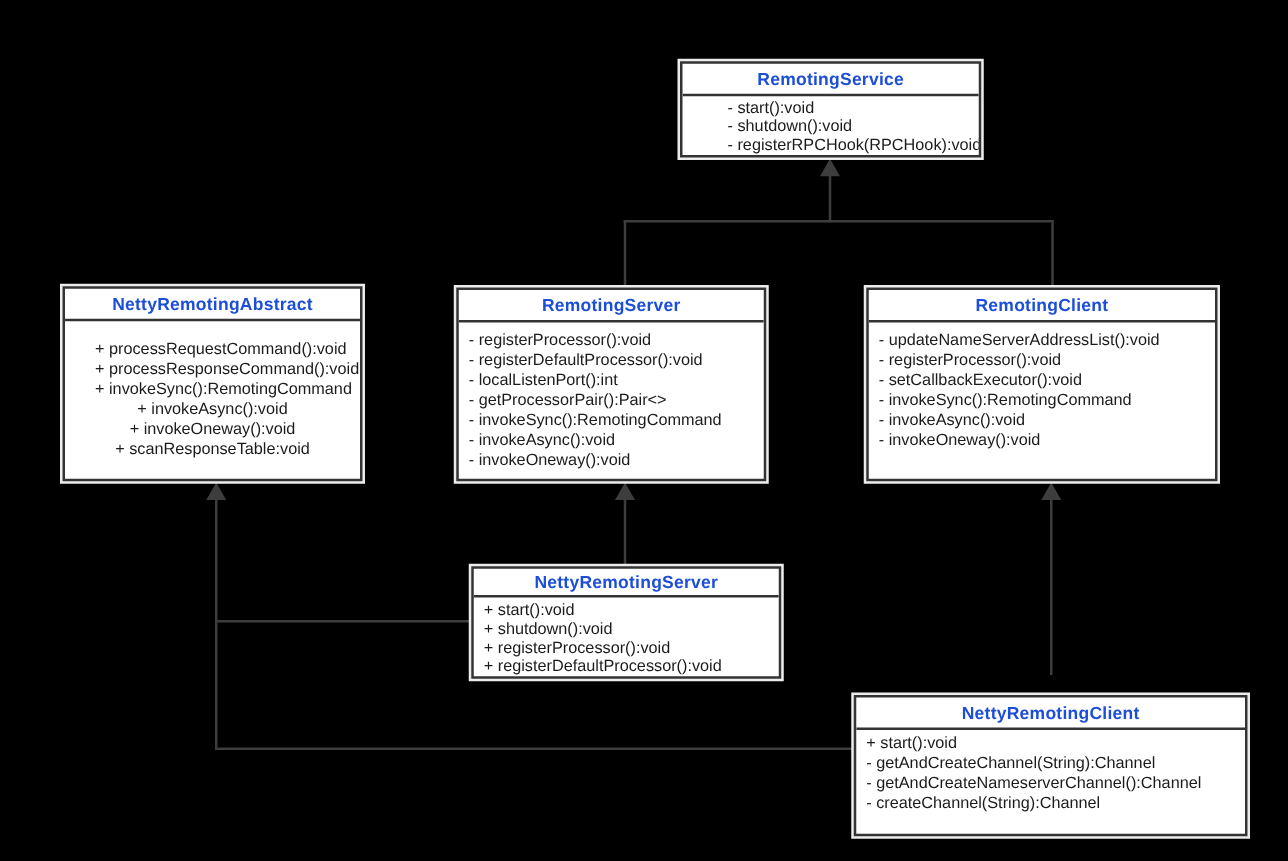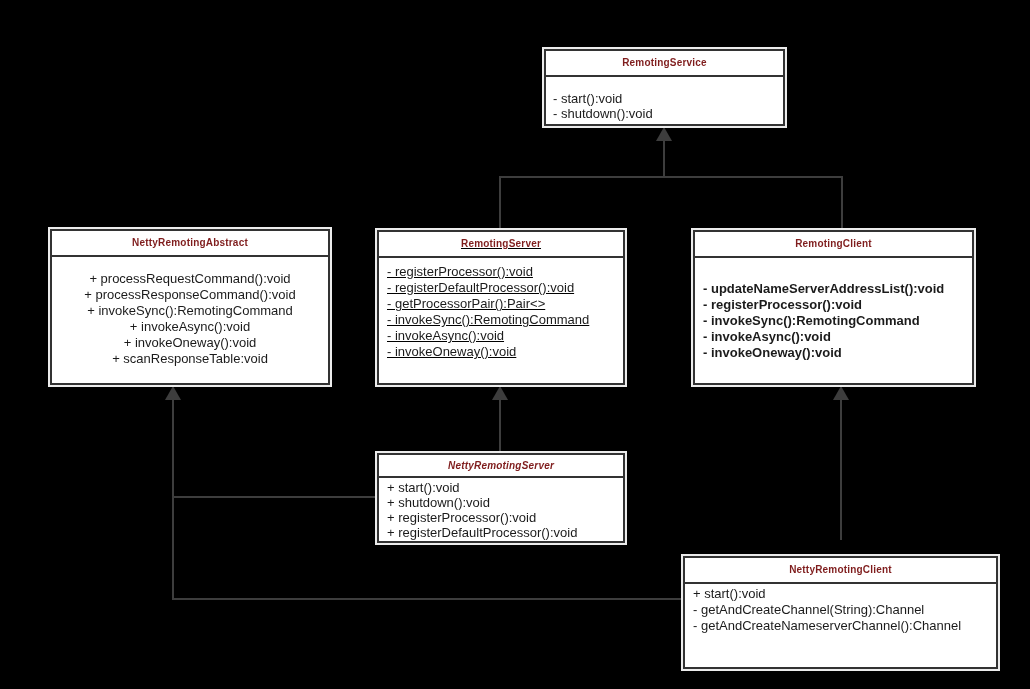--- a/index.html
+++ b/index.html
@@ -25,49 +25,49 @@
   
   .uml-class {
     position: absolute;
     background: var(--box-fill);
     border: 2px solid var(--box-border);
     box-shadow: 0 0 0 2px var(--box-halo);
     overflow: hidden;
   }
   .uml-title {
     font-weight: bold;
-    font-size: 10px;
+    font-size: 14px;
     line-height: 24px;
     text-align: center;
-    color: #7f1d1d;
+    color: #1d4ed8;
     border-bottom: 2px solid var(--box-border);
     letter-spacing: 0.2px;
     white-space: nowrap;
   }
   .uml-methods {
     font-size: 13px;
     color: var(--text);
     text-align: left;
   }
   .uml-method { white-space: pre; }
 
   #c-remoting-service        { left: 544px; top: 49px;  width: 241px; height: 77px; }
-  #c-remoting-service .uml-methods        { padding: 14px 7px;  line-height: 15px; }
+  #c-remoting-service .uml-methods        { padding: 1px 7px;  line-height: 15px; margin-left: 29px; }
 
-  #c-netty-remoting-abstract { left: 50px;  top: 229px; width: 280px; height: 156px; }
+  #c-netty-remoting-abstract { left: 50px;  top: 229px; width: 240px; height: 156px; }
   #c-netty-remoting-abstract .uml-methods { padding: 14px 24px; line-height: 16px; text-align: center; }
 
-  #c-remoting-server         { left: 377px; top: 230px; width: 248px; height: 155px; text-decoration: underline; }
+  #c-remoting-server         { left: 365px; top: 230px; width: 248px; height: 155px; }
   #c-remoting-server .uml-methods         { padding: 6px 8px;  line-height: 16px; }
 
   #c-remoting-client         { left: 693px; top: 230px; width: 281px; height: 155px; }
-  #c-remoting-client .uml-methods         { padding: 23px 8px;  line-height: 16px; font-weight: bold; }
+  #c-remoting-client .uml-methods         { padding: 6px 8px;  line-height: 16px; }
 
   #c-netty-remoting-server   { left: 377px; top: 453px; width: 248px; height: 90px; }
-  #c-netty-remoting-server .uml-title     { line-height: 21px; font-style: italic; }
+  #c-netty-remoting-server .uml-title     { line-height: 21px; }
   #c-netty-remoting-server .uml-methods   { padding: 2px 8px;  line-height: 15px; }
 
   #c-netty-remoting-client   { left: 683px; top: 540px; width: 315px; height: 113px; margin-top: 16px; }
   #c-netty-remoting-client .uml-methods   { padding: 2px 8px;  line-height: 16px; }
 
   
   .seg { position: absolute; background: var(--line); }
   .seg.h { height: 2px; }
   .seg.v { width: 2px; }
   .arrowhead {
@@ -140,32 +140,34 @@
         <div class="uml-method">+ invokeOneway():void</div>
         <div class="uml-method">+ scanResponseTable:void</div>
       </div>
   </div>
 
   <div class="uml-class" id="c-remoting-server">
     <div class="uml-title">RemotingServer</div>
     <div class="uml-methods">
         <div class="uml-method">- registerProcessor():void</div>
         <div class="uml-method">- registerDefaultProcessor():void</div>
+        <div class="uml-method">- localListenPort():int</div>
         <div class="uml-method">- getProcessorPair():Pair&lt;&gt;</div>
         <div class="uml-method">- invokeSync():RemotingCommand</div>
         <div class="uml-method">- invokeAsync():void</div>
         <div class="uml-method">- invokeOneway():void</div>
       </div>
   </div>
 
   <div class="uml-class" id="c-remoting-client">
     <div class="uml-title">RemotingClient</div>
     <div class="uml-methods">
         <div class="uml-method">- updateNameServerAddressList():void</div>
         <div class="uml-method">- registerProcessor():void</div>
+        <div class="uml-method">- setCallbackExecutor():void</div>
         <div class="uml-method">- invokeSync():RemotingCommand</div>
         <div class="uml-method">- invokeAsync():void</div>
         <div class="uml-method">- invokeOneway():void</div>
       </div>
   </div>
 
   <div class="uml-class" id="c-netty-remoting-server">
     <div class="uml-title">NettyRemotingServer</div>
     <div class="uml-methods">
         <div class="uml-method">+ start():void</div>
@@ -174,16 +176,17 @@
         <div class="uml-method">+ registerDefaultProcessor():void</div>
       </div>
   </div>
 
   <div class="uml-class" id="c-netty-remoting-client">
     <div class="uml-title">NettyRemotingClient</div>
     <div class="uml-methods">
         <div class="uml-method">+ start():void</div>
         <div class="uml-method">- getAndCreateChannel(String):Channel</div>
         <div class="uml-method">- getAndCreateNameserverChannel():Channel</div>
+        <div class="uml-method">- createChannel(String):Channel</div>
       </div>
   </div>
 
 </div>
 
 </body></html>

